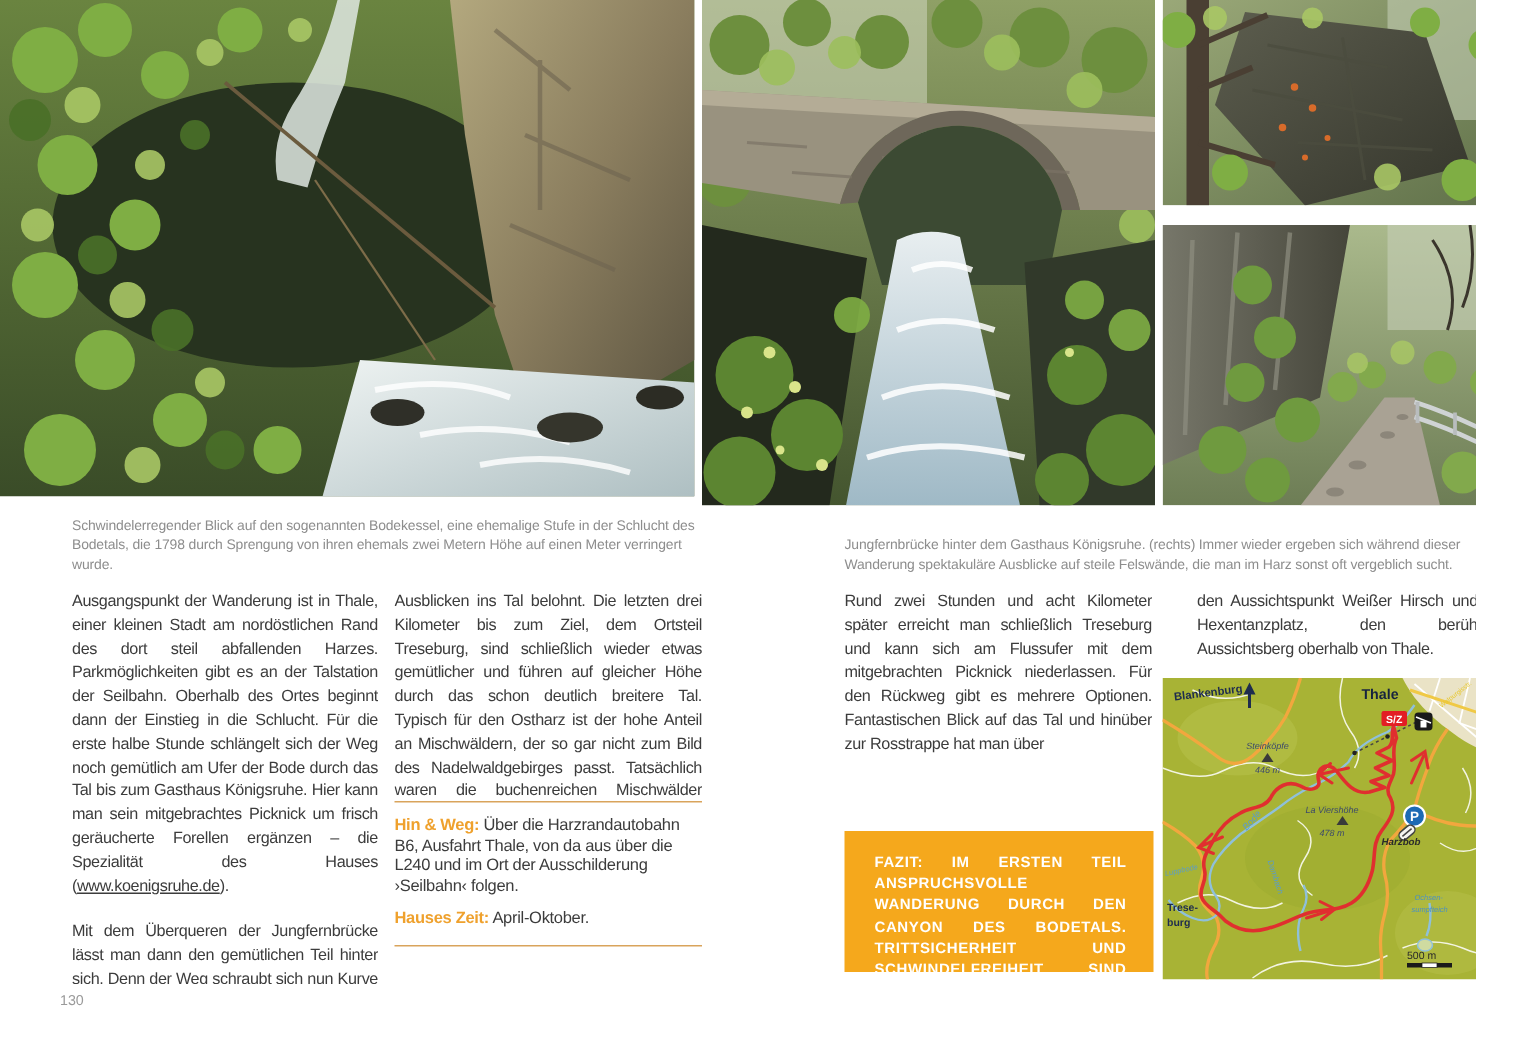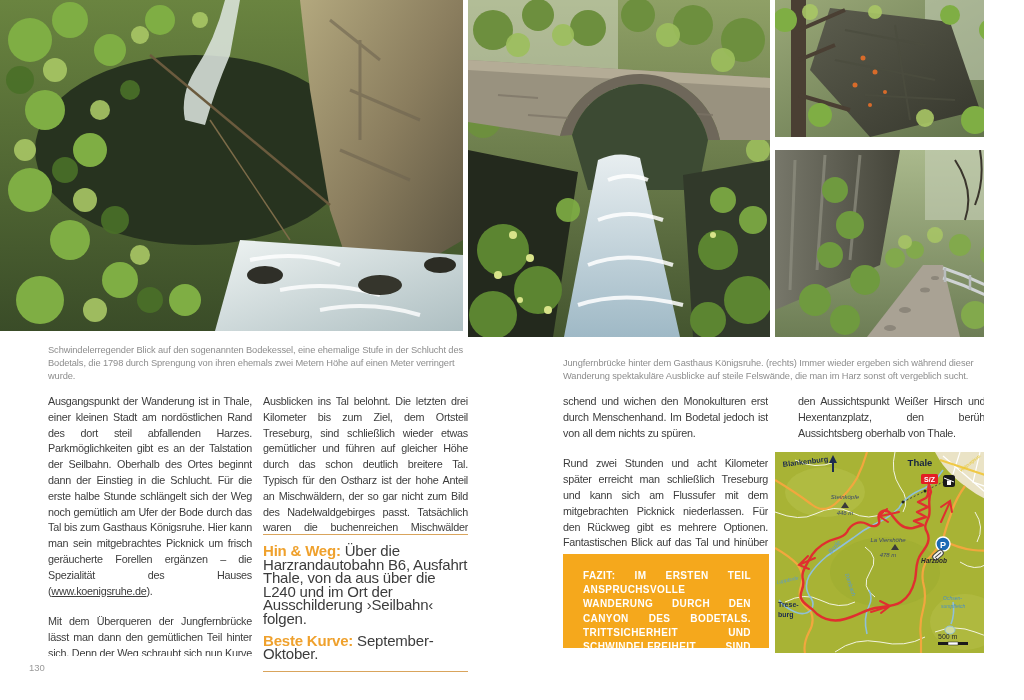--- a/index.html
+++ b/index.html
@@ -7,21 +7,21 @@
         font-family:"Liberation Sans",sans-serif;}
   .photo{position:absolute;overflow:hidden;}
   .photo svg{display:block;}
   .caption{position:absolute;color:#8d8d8d;font-size:9.3px;line-height:13px;letter-spacing:-0.1px;}
   .col{position:absolute;top:394px;color:#3c3c3c;font-size:10.8px;line-height:15.8px;
        letter-spacing:-0.25px;text-align:justify;hyphens:auto;}
   .col p{margin:0 0 15px 0;}
   .link{text-decoration:underline;}
   .infobox{position:absolute;left:263px;top:534px;width:205px;border-top:1px solid #d9a45c;
            border-bottom:1px solid #d9a45c;padding:9px 0 10px 0;}
-  .infobox .item{font-size:15px;line-height:13.6px;letter-spacing:-0.2px;color:#3c3c3c;margin:0 0 8px 0;}
+  .infobox .item{font-size:11px;line-height:13.6px;letter-spacing:-0.2px;color:#3c3c3c;margin:0 0 8px 0;}
   .infobox .item:last-child{margin-bottom:0;}
   .infobox .lbl{color:#efa12d;font-weight:bold;}
   .fazit{position:absolute;left:563px;top:554px;width:206px;height:94px;background:#f5a81c;
          box-sizing:border-box;padding:15px 18px 0 20px;color:#ffffff;font-weight:bold;
          font-size:10px;line-height:14.2px;letter-spacing:0.4px;text-transform:uppercase;
          text-align:justify;}
   .pagenum{position:absolute;color:#9a9a9a;font-size:9.5px;}
   #map{position:absolute;left:775px;top:452px;width:231px;height:201px;}
   .mlbl{font-family:"Liberation Sans",sans-serif;}
 </style>
@@ -254,31 +254,30 @@
   <div class="col" style="left:48px;width:204px;height:262px;overflow:hidden;">
     <p><span>Ausgangspunkt der Wanderung ist in Thale, einer kleinen Stadt am nordöstlichen Rand des dort steil abfallenden Harzes. Parkmöglichkeiten gibt es an der Talstation der Seilbahn. Oberhalb des Ortes beginnt dann der Einstieg in die Schlucht. Für die erste halbe Stunde schlängelt sich der Weg noch gemütlich am Ufer der Bode durch das Tal bis zum Gasthaus Königsruhe. Hier kann man sein mitgebrachtes Picknick um frisch geräucherte Forellen ergänzen – die Spezialität des Hauses (</span><span class="link">www.koenigsruhe.de</span><span>).</span></p>
     <p>Mit dem Überqueren der Jungfernbrücke lässt man dann den gemütlichen Teil hinter sich. Denn der Weg schraubt sich nun Kurve um Kurve die Schlucht hinauf. Da gerät manch Wanderer außer Atem, wird aber mit fantastischen</p>
   </div>
 
   <div class="col" style="left:263px;width:205px;height:140px;overflow:hidden;">
     <p>Ausblicken ins Tal belohnt. Die letzten drei Kilometer bis zum Ziel, dem Ortsteil Treseburg, sind schließlich wieder etwas gemütlicher und führen auf gleicher Höhe durch das schon deutlich breitere Tal. Typisch für den Ostharz ist der hohe Anteil an Mischwäldern, der so gar nicht zum Bild des Nadelwaldgebirges passt. Tatsächlich waren die buchenreichen Mischwälder jedoch früher im ganzen Harz vorherr-</p>
   </div>
 
   <div class="col" style="left:563px;width:205px;height:158px;overflow:hidden;">
-    <p>schend und wichen den Monokulturen erst durch Menschenhand. Im Bodetal jedoch ist von all dem nichts zu spüren.</p>
     <p>Rund zwei Stunden und acht Kilometer später erreicht man schließlich Treseburg und kann sich am Flussufer mit dem mitgebrachten Picknick niederlassen. Für den Rückweg gibt es mehrere Optionen. Fantastischen Blick auf das Tal und hinüber zur Rosstrappe hat man über</p>
   </div>
 
   <div class="col" style="left:798px;width:210px;height:56px;overflow:hidden;">
     <p>den Aussichtspunkt Weißer Hirsch und den Hexentanzplatz, den berühmten Aussichtsberg oberhalb von Thale.</p>
   </div>
 
   <div class="infobox">
     <div class="item"><span class="lbl">Hin &amp; Weg:</span><span> Über die Harzrandautobahn B6, Ausfahrt Thale, von da aus über die L240 und im Ort der Ausschilderung ›Seilbahn‹ folgen.</span></div>
-    <div class="item"><span class="lbl">Beste Kurve:</span><span> September-Oktober.</span></div>
+    <div class="item"><span class="lbl">Hauses Zeit:</span><span> April-Oktober.</span></div>
   </div>
 
   <div class="fazit">FAZIT: IM ERSTEN TEIL ANSPRUCHSVOLLE WANDERUNG DURCH DEN CANYON DES BODETALS. TRITTSICHERHEIT UND SCHWINDELFREIHEIT SIND VORAUSSETZUNG FÜR DIESE FAST SCHON ALPINE TOUR.</div>
 
   <div id="map">
     <svg width="231" height="201" viewBox="0 0 231 201">
       <rect width="231" height="201" fill="#a8b335"></rect>
       <ellipse cx="50" cy="40" rx="40" ry="25" fill="#b7c14b" opacity="0.55"></ellipse>
       <ellipse cx="110" cy="120" rx="55" ry="35" fill="#9cab2f" opacity="0.5"></ellipse>
       <ellipse cx="190" cy="170" rx="35" ry="28" fill="#b7c14b" opacity="0.45"></ellipse>
@@ -381,16 +380,16 @@
       </g>
 
       <g>
         <rect x="163" y="190" width="10" height="3" fill="#1a1a1a"></rect>
         <rect x="173" y="190" width="10" height="3" fill="#ffffff" stroke="#1a1a1a" stroke-width="0.5"></rect>
         <rect x="183" y="190" width="10" height="3" fill="#1a1a1a"></rect>
       </g>
     </svg>
   </div>
 
-  <div class="pagenum" style="left:29px;top:662px;text-align:center;">130</div>
+  <div class="pagenum" style="left:40px;top:662px;text-align:center;">130</div>
   <div class="pagenum" style="left:984px;top:696px;">131</div>
 
 </div>
 
 </body></html>

